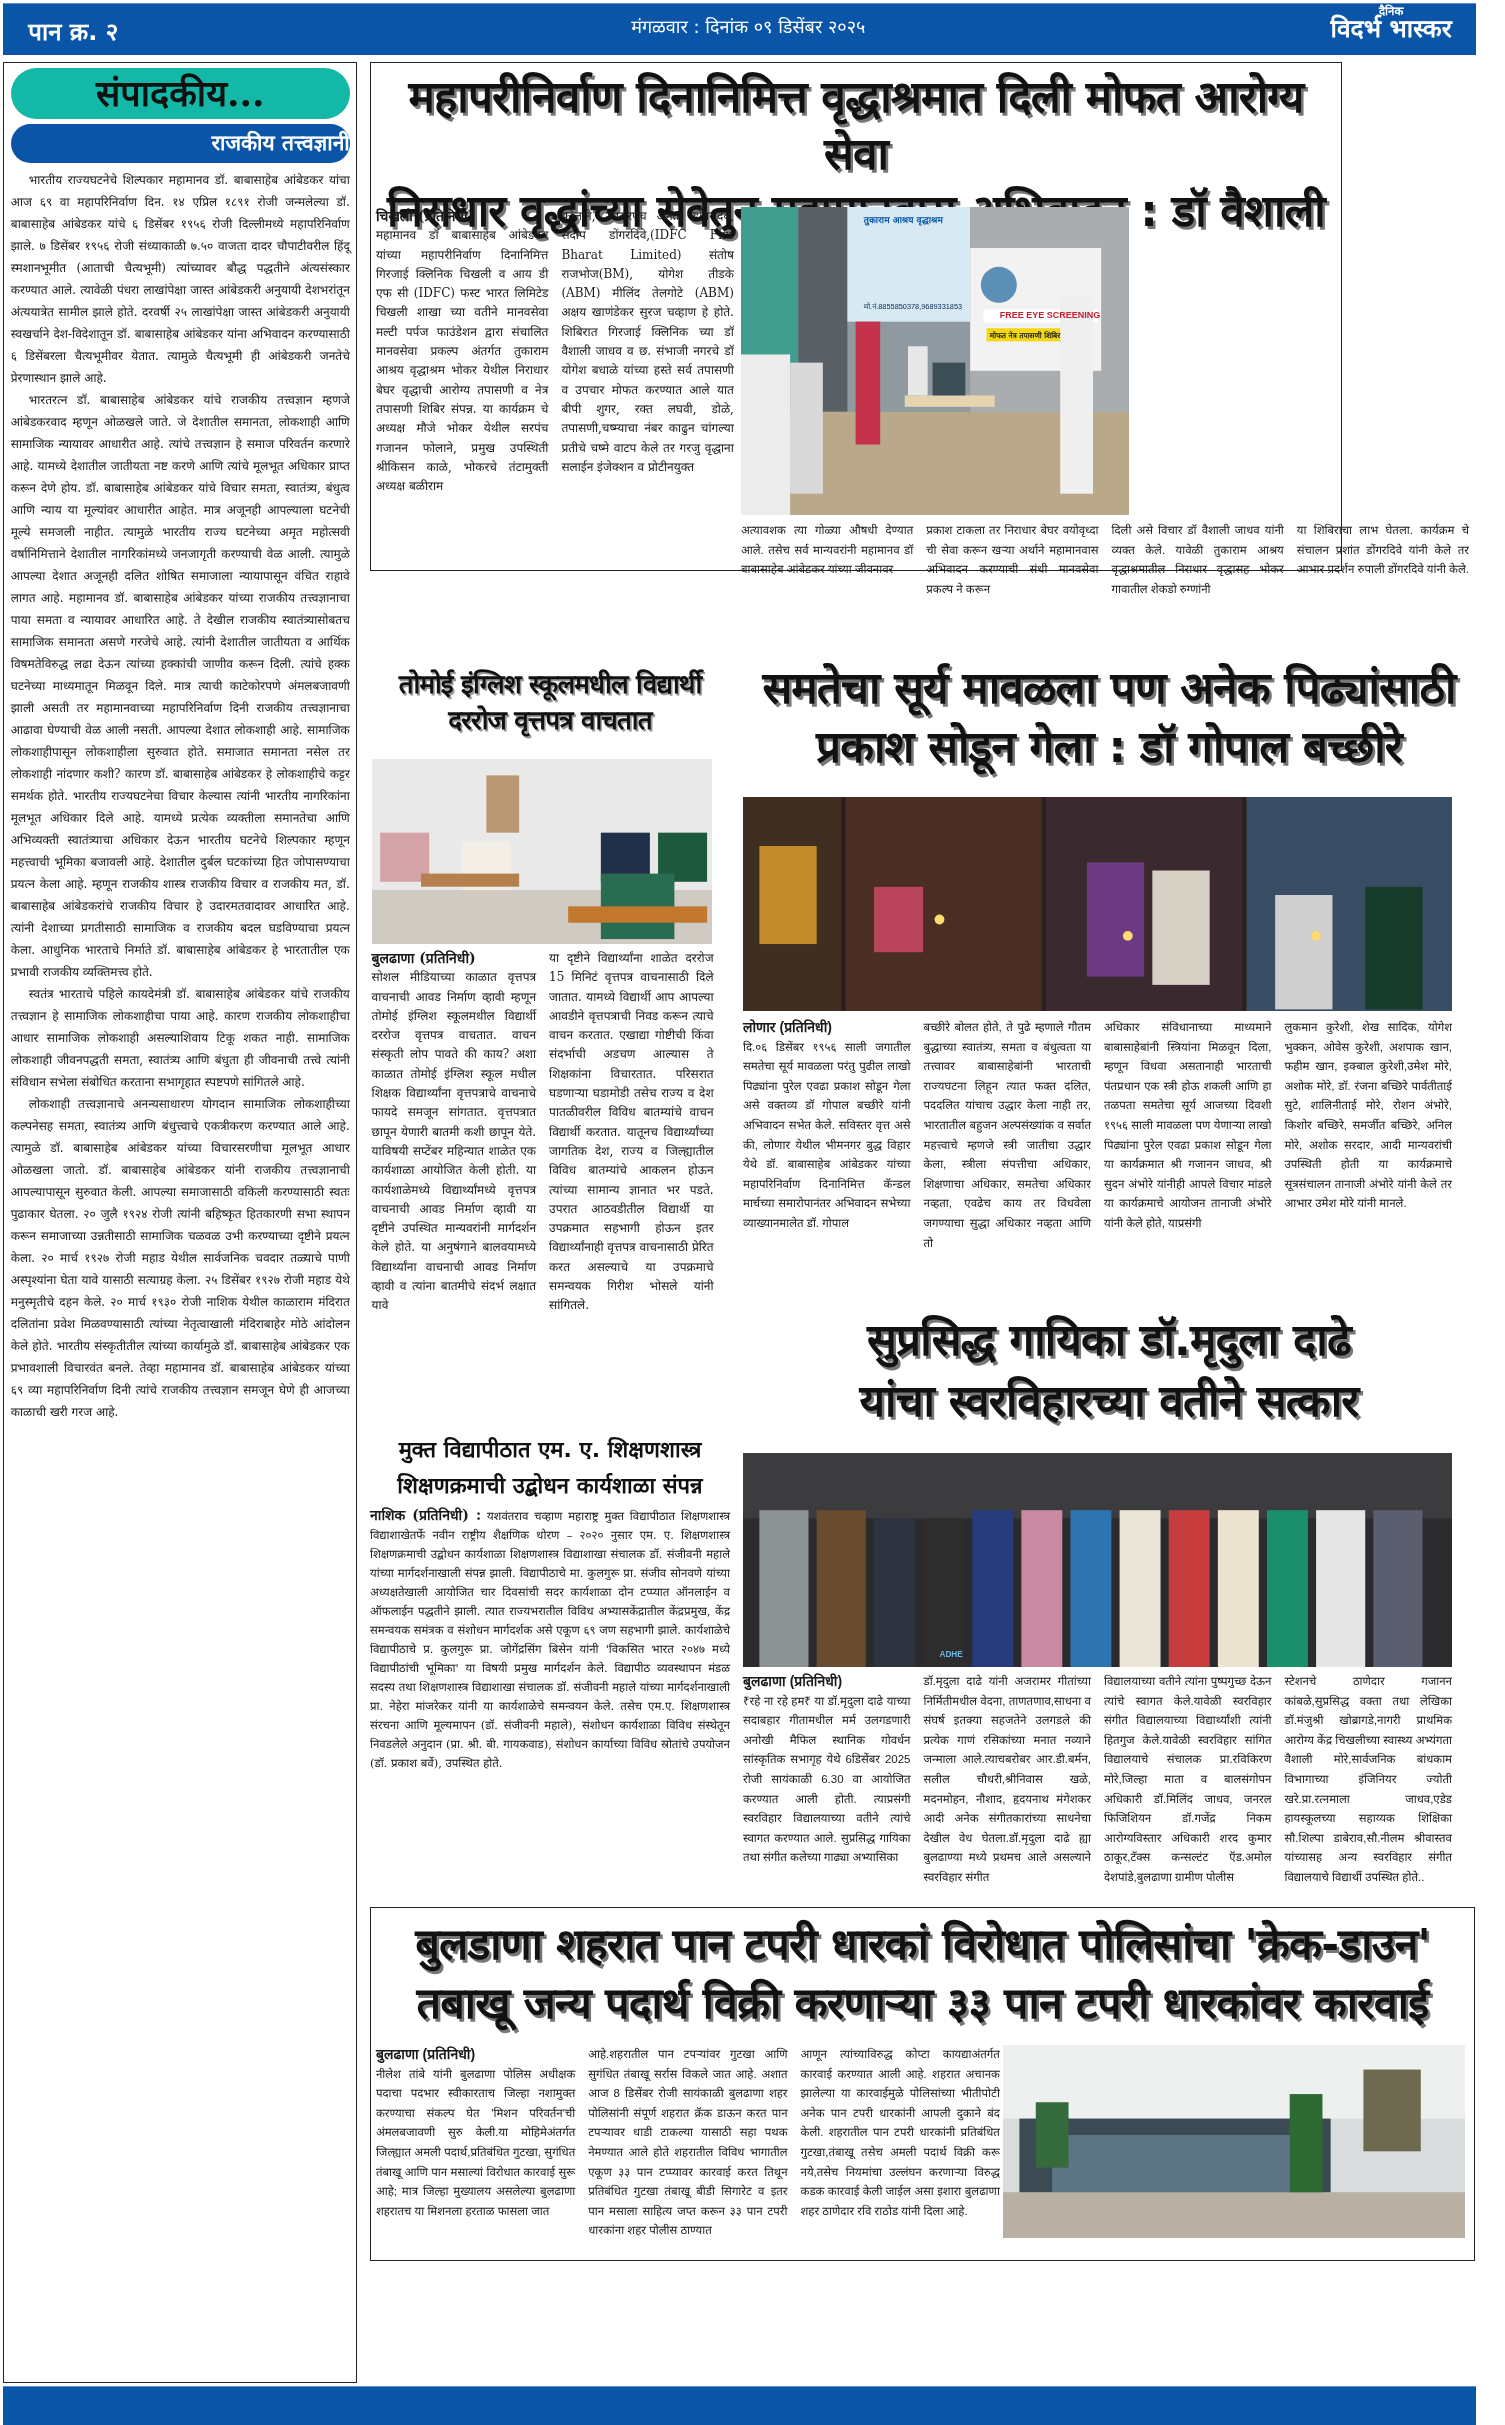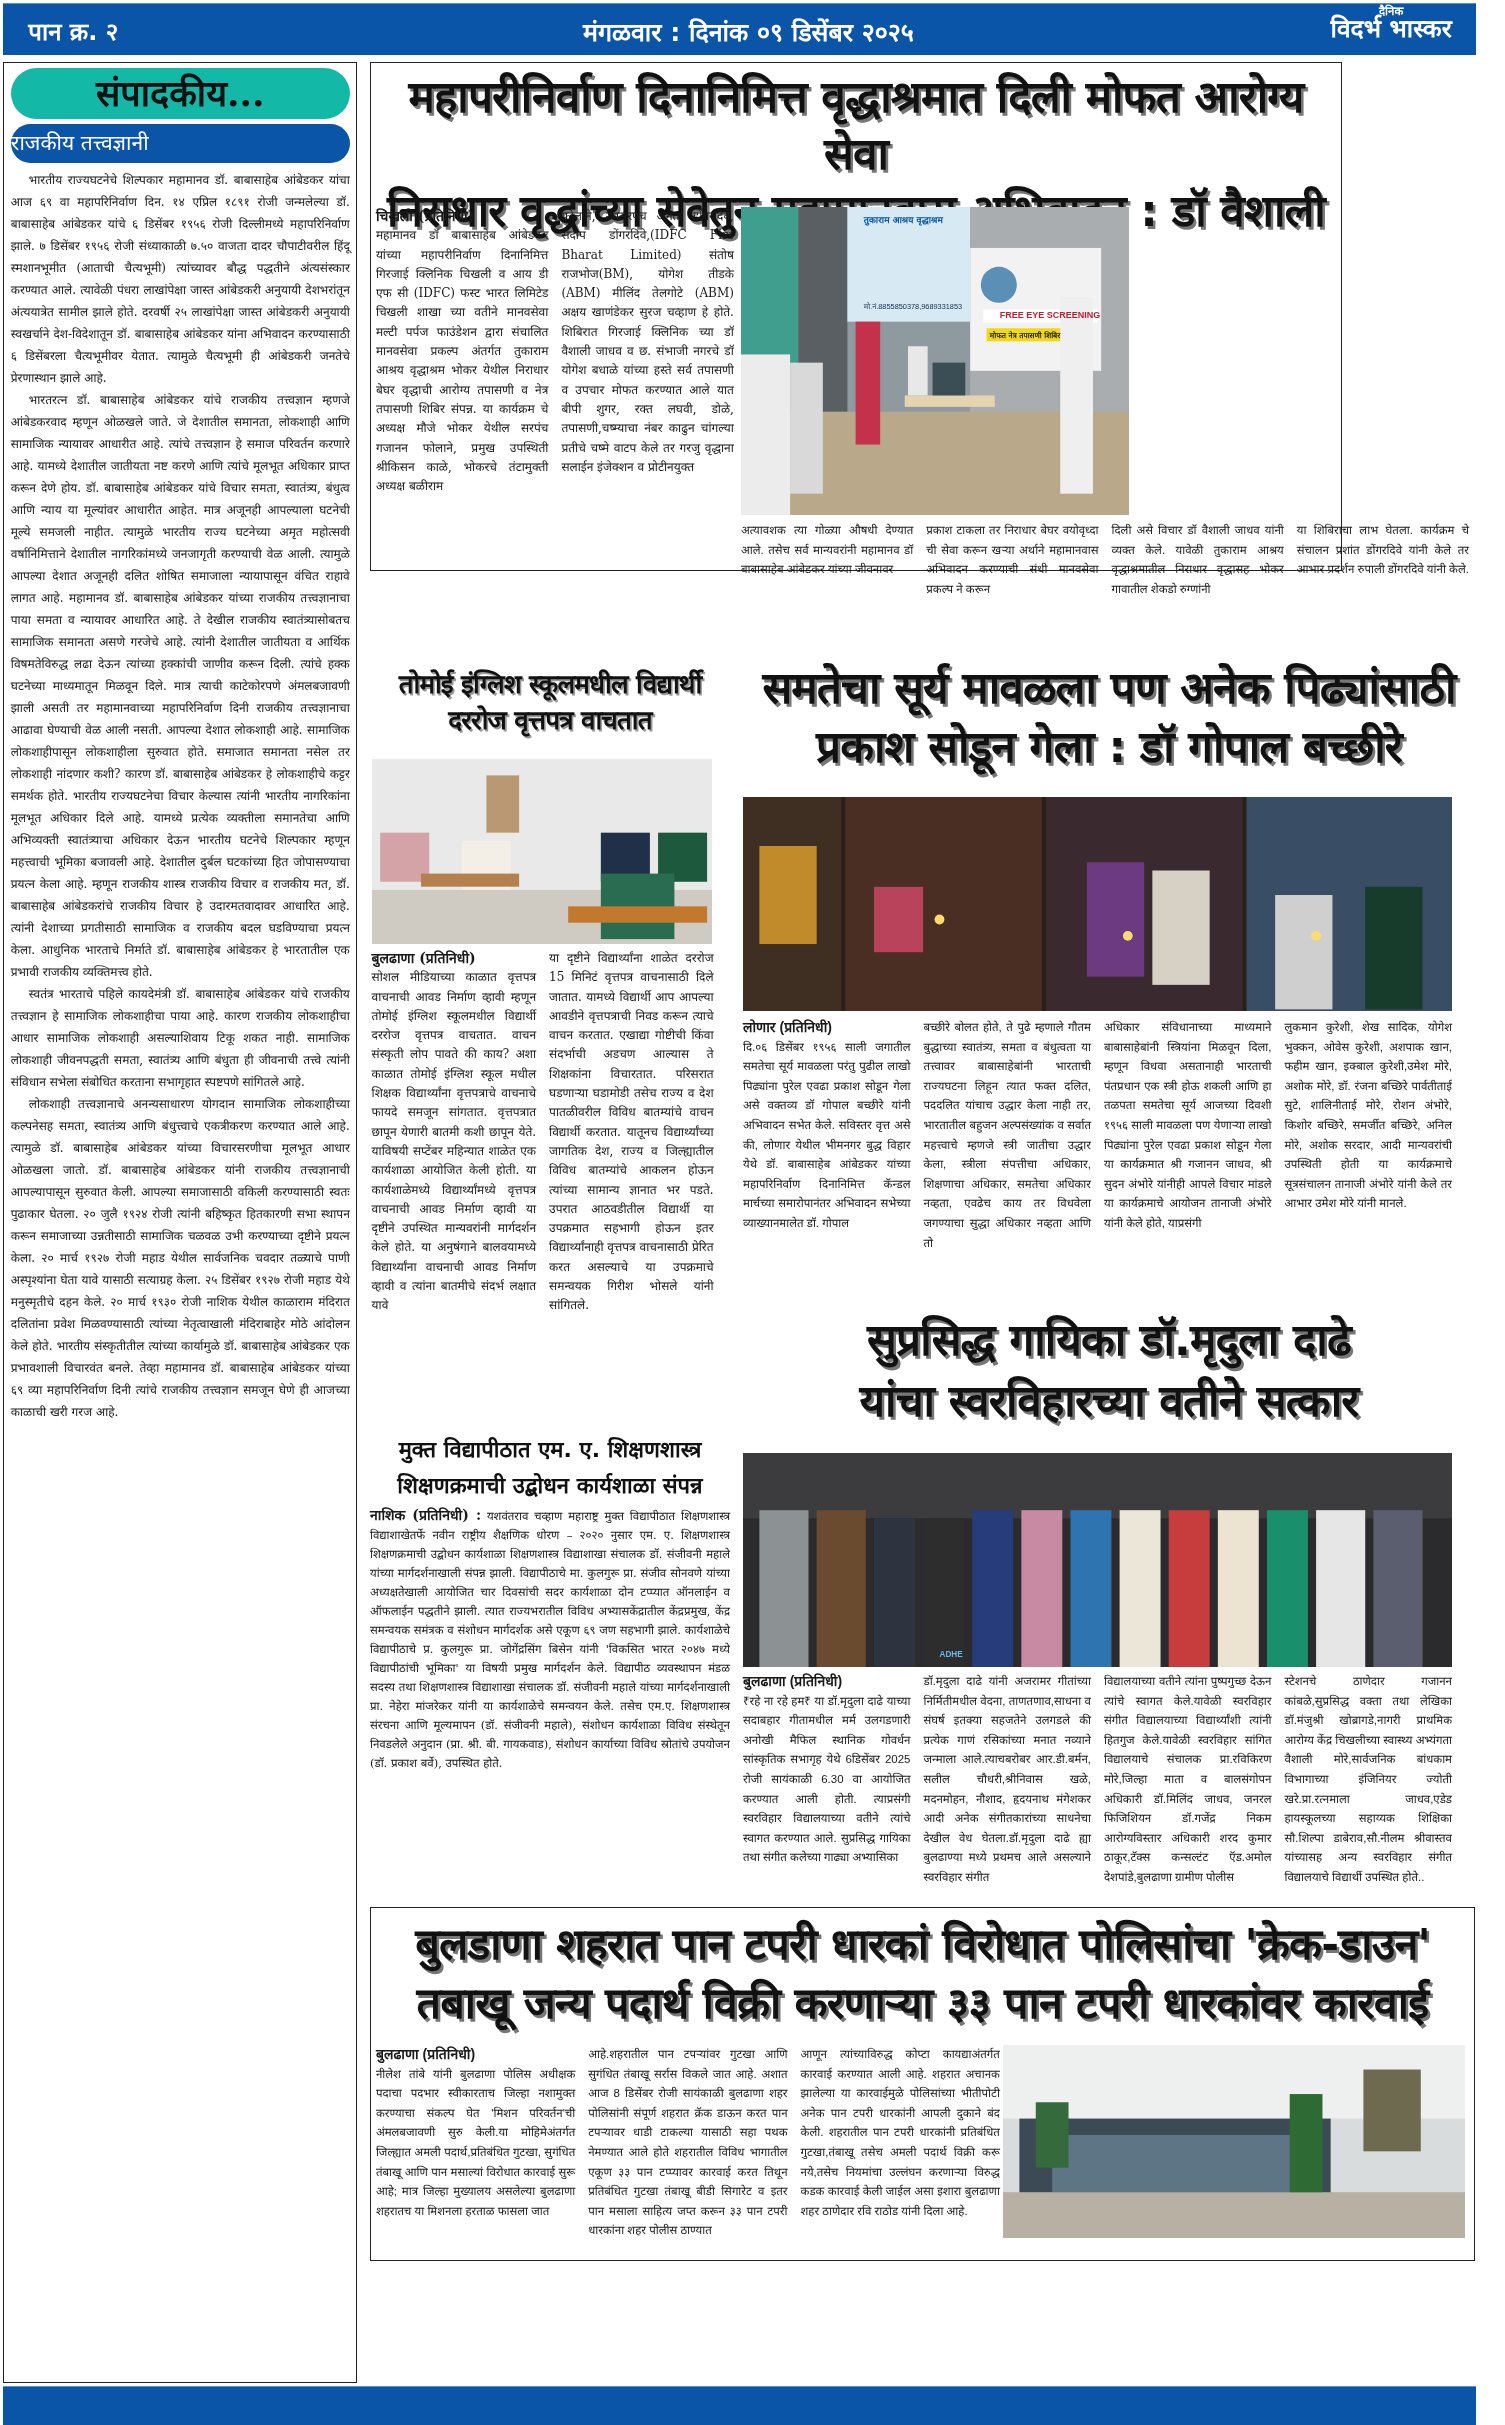--- a/index.html
+++ b/index.html
@@ -4,39 +4,39 @@
 <style>
   * { box-sizing: border-box; margin: 0; padding: 0; }
   html, body { width: 1506px; height: 2426px; background: #ffffff; }
   body { position: relative; font-family: "DejaVu Sans", sans-serif; color: #111; overflow: hidden; }
 
   .masthead {
     position: absolute; left: 3.3px; top: 3.3px; width: 1473px; height: 52px;
     background: #0a55a8; color: #fff; border-top: 1.6px solid #5c8fd0;
   }
   .masthead .page-no { position: absolute; left: 25px; top: 9.8px; font-size: 24px; font-weight: bold; }
-  .masthead .date { position: absolute; left: 0; right: 0; top: 9.8px; text-align: center; font-size: 25px; font-weight: bold; padding-left: 17px; }
+  .masthead .date { position: absolute; left: 0; right: 0; top: 9.8px; text-align: center; font-size: 18px; font-weight: normal; padding-left: 17px; }
   .masthead .brand { position: absolute; right: 24.6px; top: 1.6px; text-align: center; line-height: 1; font-weight: bold; }
   .masthead .brand .small { font-size: 11.5px; display: block; }
   .masthead .brand .big { font-size: 24.6px; display: block; }
 
   .footer-bar { position: absolute; left: 3.3px; top: 2386px; width: 1473px; height: 39px; background: #0a55a8; border-top: 1.6px solid #5c8fd0; }
 
   
   .editorial {
     position: absolute; left: 3.3px; top: 62px; width: 354px; height: 2321px;
     border: 1.6px solid #222; padding: 4.9px 6.5px;
   }
   .editorial .ed-title {
     background: #14b8a6; border-radius: 28px; height: 51px; text-align: center;
     font-family: "DejaVu Serif", serif; font-weight: bold; font-size: 36px; line-height: 51px; color: #111;
   }
   .editorial .ed-sub {
     margin-top: 4.9px; background: #0a55a8; color: #fff; border-radius: 21px; height: 39px;
-    text-align: left; font-size: 21px; font-weight: normal; line-height: 39px;
+    text-align: right; font-size: 21px; font-weight: bold; line-height: 39px;
   }
   .editorial .ed-body {
     margin-top: 6.5px; font-family: "DejaVu Serif", serif; font-size: 12px; line-height: 22px;
     text-align: justify; text-indent: 18px; color: #1a1a1a;
   }
 
   
   .box { position: absolute; border: 1.6px solid #222; }
   .headline {
     font-family: "DejaVu Sans", sans-serif; font-weight: bold; text-align: center; color: #111;

